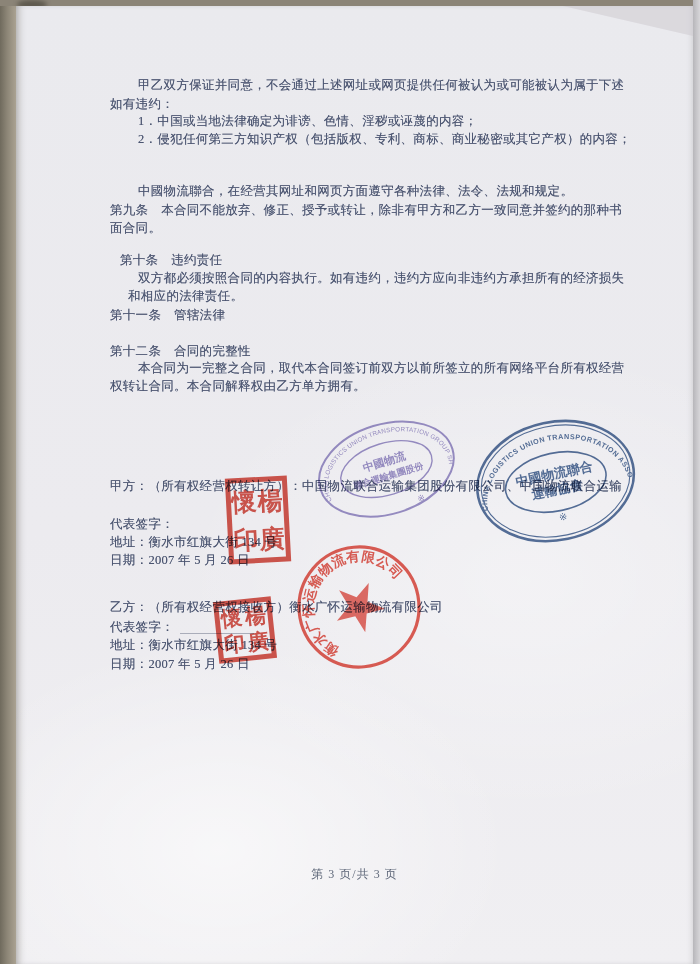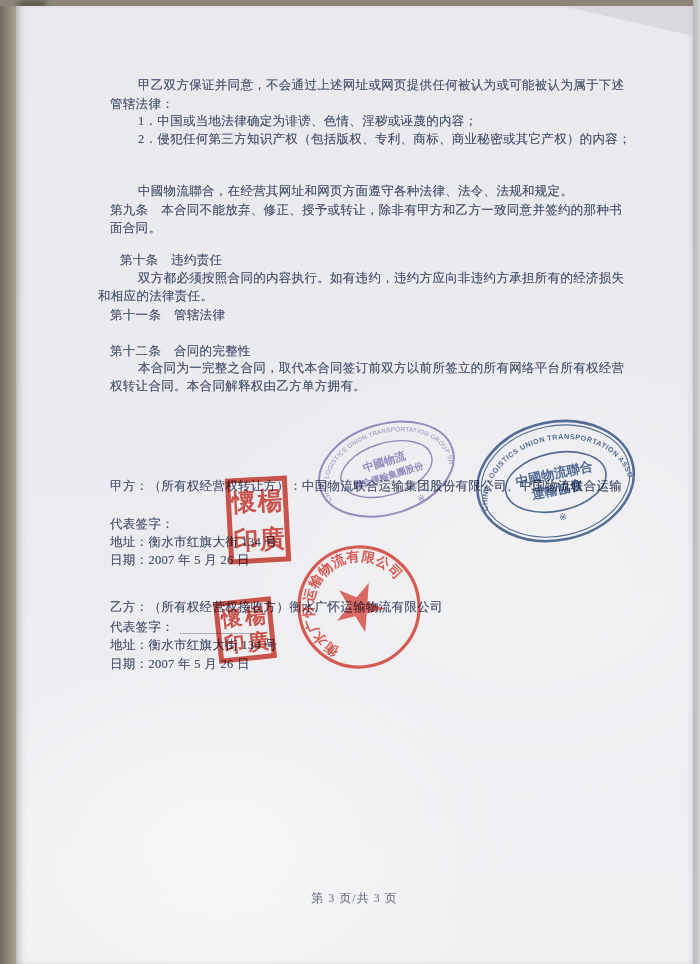--- a/index.html
+++ b/index.html
@@ -23,21 +23,21 @@
     background:
       radial-gradient(420px 300px at 30% 88%,rgba(255,255,255,.55),rgba(255,255,255,0) 70%),
       radial-gradient(500px 340px at 75% 60%,rgba(255,255,255,.35),rgba(255,255,255,0) 70%),
       linear-gradient(180deg,#eaeaee 0%,#ecebef 55%,#f0eff2 100%);
     box-shadow:inset 7px 0 9px -6px rgba(55,50,40,.45), inset -4px 0 6px -4px rgba(90,90,95,.25);}
   
   .content{position:absolute;inset:0;}
   .ln{position:absolute;white-space:nowrap;font-size:12.5px;letter-spacing:.3px;
     color:#4a5470;text-shadow:0 0 .5px rgba(74,84,112,.6);}
   .footer-line{position:absolute;left:16px;width:677px;top:866px;text-align:center;
-    font-size:12px;letter-spacing:1px;color:#5d6678;margin-top:24px;}
+    font-size:12px;letter-spacing:1px;color:#5d6678;}
   .sig-underline{position:absolute;left:180px;top:633px;width:74px;height:1px;
     background:#8d93a2;opacity:.7;}
   
   .stamp{position:absolute;mix-blend-mode:multiply;}
   .oval-group{left:312px;top:419px;transform:rotate(-17deg);opacity:.8;}
   .oval-assoc{left:471px;top:416px;transform:rotate(-12deg);opacity:.88;}
   .round-company{left:289px;top:537px;opacity:.85;}
   .name-seal{border:5px solid #d13b30;display:grid;grid-template-columns:1fr 1fr;
     color:#d13b30;font-weight:bold;opacity:.85;box-sizing:border-box;}
   .name-seal span{display:flex;align-items:center;justify-content:center;line-height:1;}
@@ -51,29 +51,29 @@
 <div class="edge-left"></div>
 <div class="edge-top"></div>
 <div class="edge-right"></div>
 <div class="smudge-topleft"></div>
 
 <div class="page"></div>
 <div class="corner-fold"></div>
 
 <div class="content">
   <div class="ln" style="left:138px;top:77px">甲乙双方保证并同意，不会通过上述网址或网页提供任何被认为或可能被认为属于下述</div>
-  <div class="ln" style="left:110px;top:96px">管辖法律：</div>
+  <div class="ln" style="left:110px;top:96px">如有违约：</div>
   <div class="ln" style="left:138px;top:113px">1．中国或当地法律确定为诽谤、色情、淫秽或诬蔑的内容；</div>
   <div class="ln" style="left:138px;top:131px">2．侵犯任何第三方知识产权（包括版权、专利、商标、商业秘密或其它产权）的内容；</div>
   <div class="ln" style="left:138px;top:183px">中國物流聯合，在经营其网址和网页方面遵守各种法律、法令、法规和规定。</div>
   <div class="ln" style="left:110px;top:202px">第九条　本合同不能放弃、修正、授予或转让，除非有甲方和乙方一致同意并签约的那种书</div>
   <div class="ln" style="left:110px;top:220px">面合同。</div>
   <div class="ln" style="left:120px;top:252px">第十条　违约责任</div>
   <div class="ln" style="left:138px;top:270px">双方都必须按照合同的内容执行。如有违约，违约方应向非违约方承担所有的经济损失</div>
-  <div class="ln" style="left:98px;top:288px">和相应的法律责任。</div>
+  <div class="ln" style="left:128px;top:288px">和相应的法律责任。</div>
   <div class="ln" style="left:110px;top:307px">第十一条　管辖法律</div>
   <div class="ln" style="left:110px;top:343px">第十二条　合同的完整性</div>
   <div class="ln" style="left:138px;top:360px">本合同为一完整之合同，取代本合同签订前双方以前所签立的所有网络平台所有权经营</div>
   <div class="ln" style="left:110px;top:378px">权转让合同。本合同解释权由乙方单方拥有。</div>
 
   <div class="ln" style="left:110px;top:478px">甲方：（所有权经营权转让方）：中国物流联合运输集团股份有限公司、中国物流联合运输</div>
   <div class="ln" style="left:110px;top:516px">代表签字：</div>
   <div class="ln" style="left:110px;top:534px">地址：衡水市红旗大街 134 号</div>
   <div class="ln" style="left:110px;top:552px">日期：2007 年 5 月 26 日</div>
 

